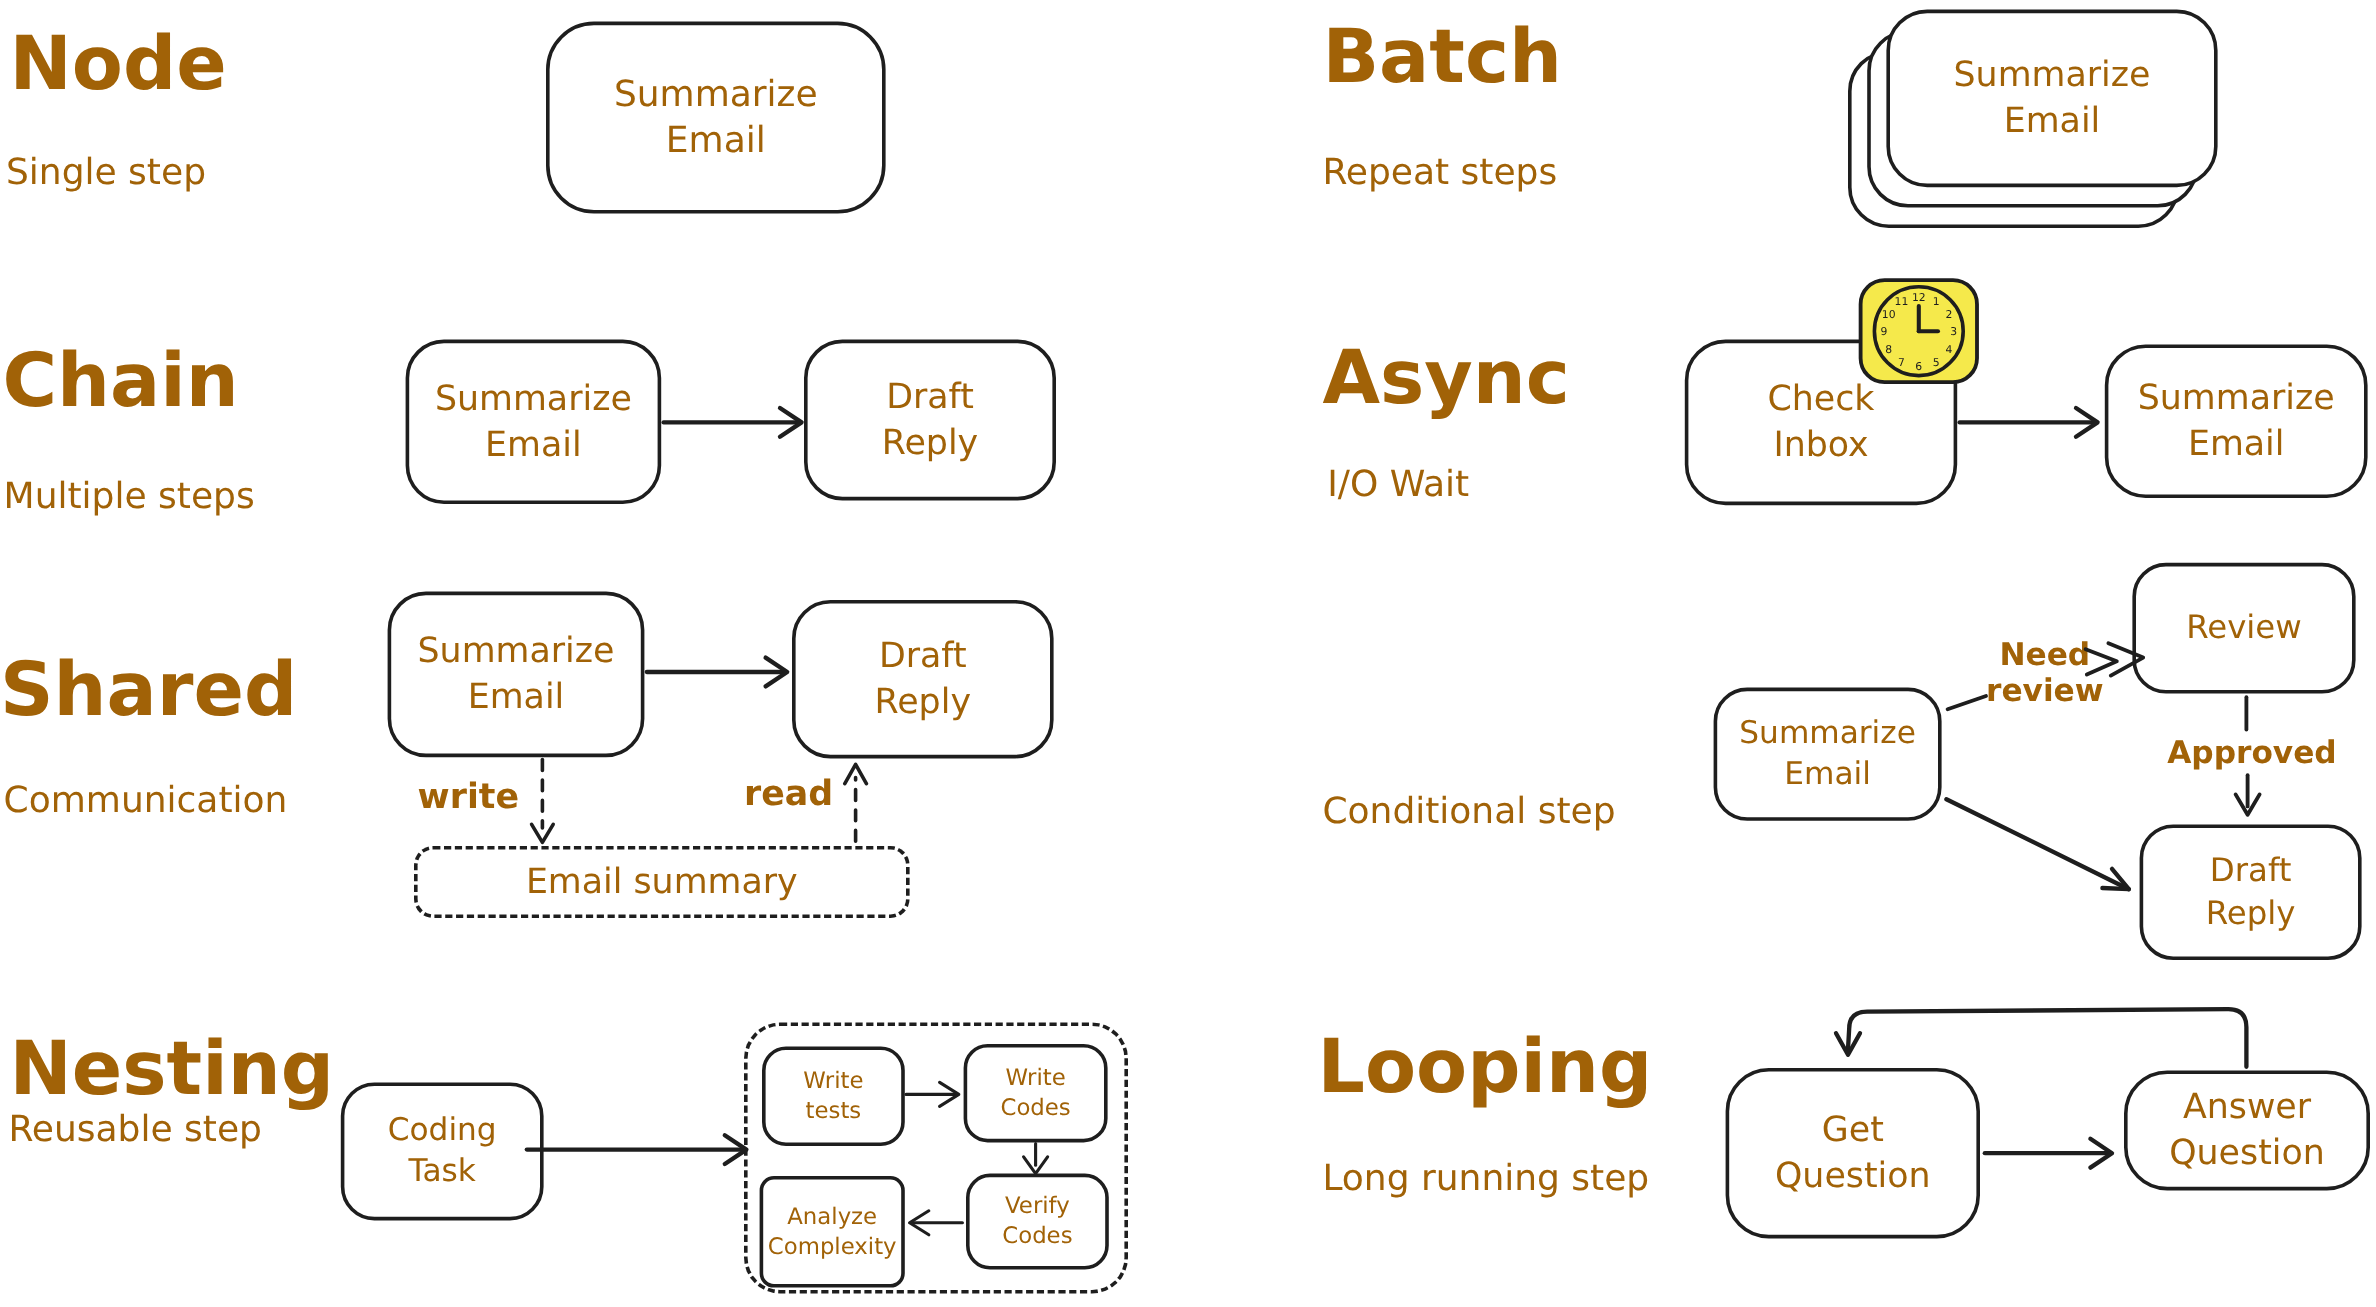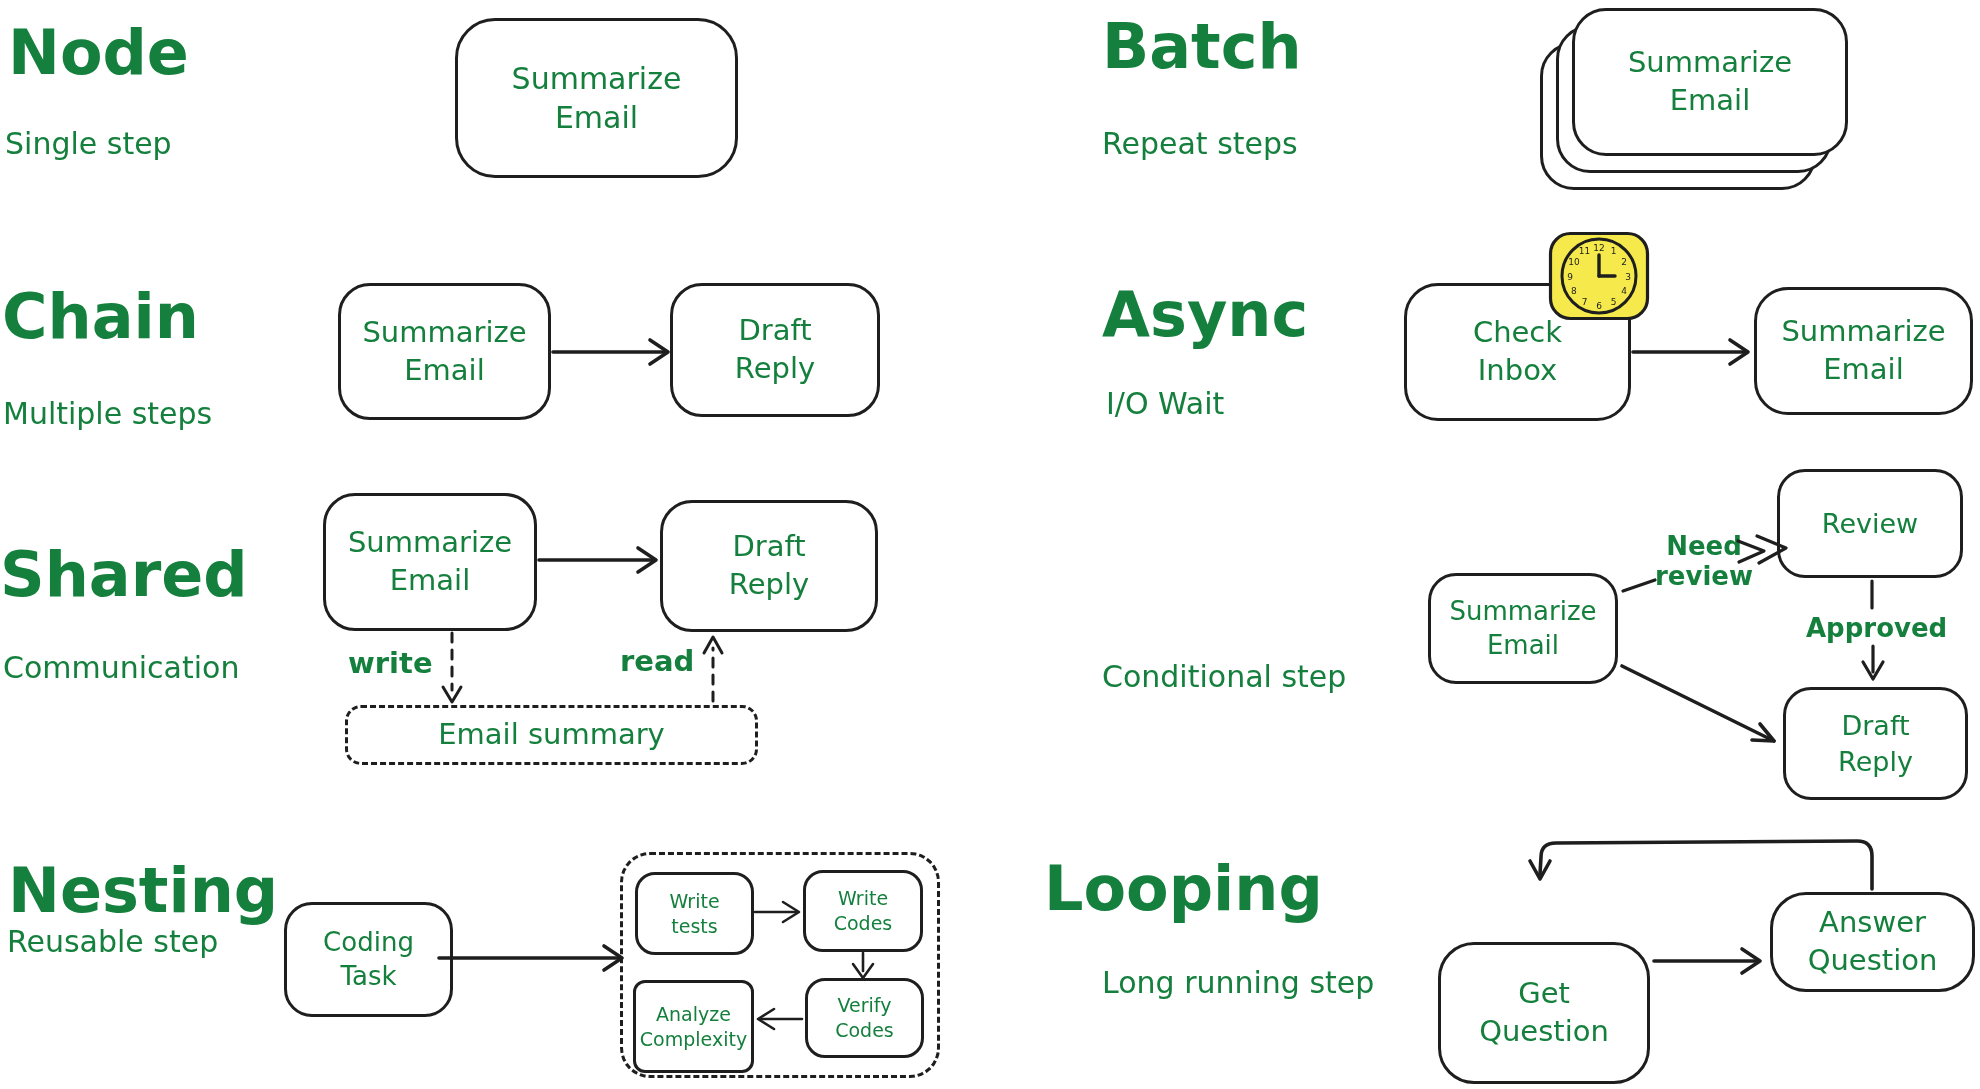--- a/index.html
+++ b/index.html
@@ -1,18 +1,18 @@
 <!DOCTYPE html>
 <html><head>
 <meta charset="utf-8">
 <style>
   html,body{margin:0;padding:0;background:#ffffff;}
   #canvas{
     position:relative;width:1980px;height:1089px;background:#ffffff;
-    font-family:"DejaVu Sans",sans-serif;color:#15803d;overflow:hidden;
+    font-family:"DejaVu Sans",sans-serif;color:#a16207;overflow:hidden;
   }
   .title{position:absolute;font-size:62px;font-weight:600;line-height:1.05;white-space:nowrap;}
   .subtitle{position:absolute;font-size:30px;font-weight:400;white-space:nowrap;}
   .box{
     position:absolute;box-sizing:border-box;background:#ffffff;
     border:3.5px solid #1e1e1e;border-radius:34px;
     display:flex;align-items:center;justify-content:center;
     text-align:center;white-space:pre-line;line-height:1.3;font-weight:500;z-index:2;
   }
   .dashed{border-style:dashed;}
@@ -100,23 +100,23 @@
   <div class="subtitle" style="left:1102px;top:659px">Conditional step</div>
   <div class="box" style="left:1428px;top:573px;width:190px;height:111px;border-radius:28px;font-size:26px">Summarize
 Email</div>
   <div class="box" style="left:1777px;top:469px;width:186px;height:109px;border-radius:28px;font-size:27px">Review</div>
   <div class="box" style="left:1783px;top:687px;width:185px;height:113px;border-radius:28px;font-size:27px">Draft
 Reply</div>
   <div class="edge-label" style="left:1650px;top:532px;width:108px;font-size:26px;line-height:1.15;white-space:pre-line">Need
 review</div>
   <div class="edge-label" style="left:1806px;top:613px;width:132px;font-size:26px">Approved</div>
 
-  <div class="title" style="left:1044px;top:856px">Looping</div>
+  <div class="title" style="left:1098px;top:856px">Looping</div>
   <div class="subtitle" style="left:1102px;top:965px">Long running step</div>
-  <div class="box" style="left:1438px;top:942px;width:212px;height:142px;border-radius:36px;font-size:29px">Get
+  <div class="box" style="left:1438px;top:890px;width:212px;height:142px;border-radius:36px;font-size:29px">Get
 Question</div>
   <div class="box" style="left:1770px;top:892px;width:205px;height:100px;border-radius:36px;font-size:29px">Answer
 Question</div>
 
   <svg class="overlay" width="1980" height="1089" viewBox="0 0 1980 1089" fill="none" stroke="#1e1e1e" stroke-width="3.6" stroke-linecap="round" stroke-linejoin="round">
 
     <g>
       <line x1="553" y1="352" x2="664" y2="352"></line>
       <polyline points="650,340 668,352 650,364"></polyline>
     </g>

